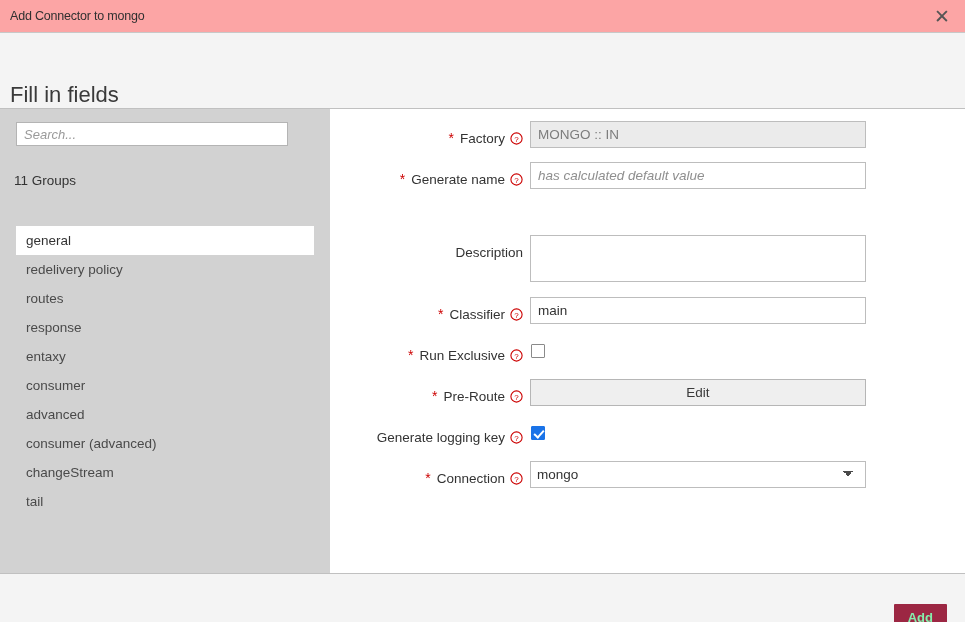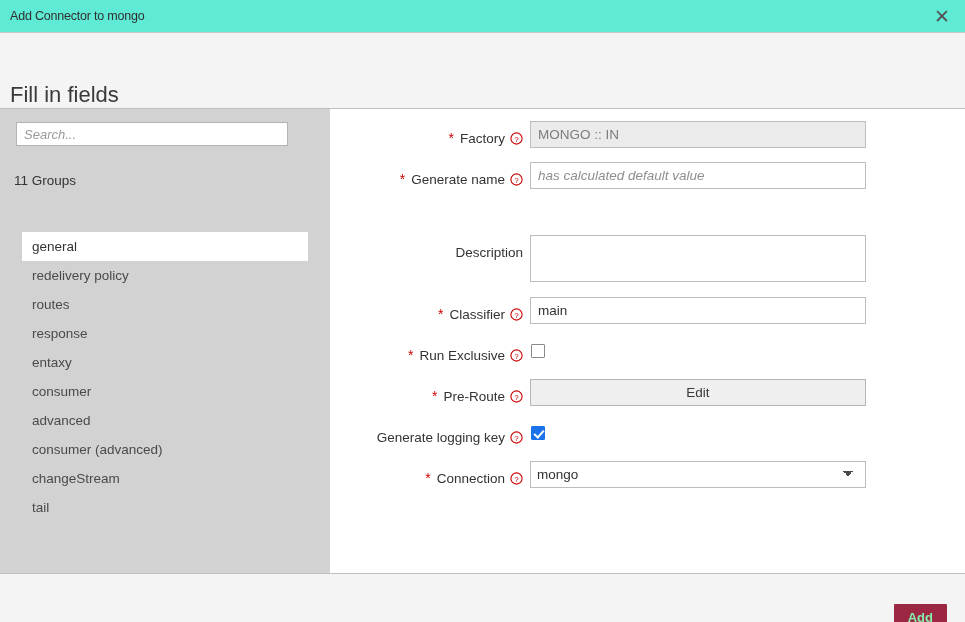--- a/index.html
+++ b/index.html
@@ -14,21 +14,21 @@
     position: relative;
     width: 965px; height: 622px;
     background: #ffffff;
     display: flex;
     flex-direction: column;
   }
 
   
   .titlebar {
     height: 33px;
-    background: #5eead4;
+    background: #fca5a5;
     border-bottom: 1px solid #c8c8c8;
     display: flex;
     align-items: center;
     flex: 0 0 auto;
     position: relative;
   }
   .titlebar-text {
     font-size: 12.5px;
     color: #303030;
     padding-left: 10px;
@@ -107,21 +107,21 @@
   .groups-count {
     font-size: 13.5px;
     color: #333333;
     padding: 0 0 8px 14px;
     height: 44px;
     line-height: 30px;
     flex: 0 0 auto;
   }
   .group-list {
     list-style: none;
-    margin: 18px;
+    margin: 12px;
     padding: 4px;
     flex: 1 1 auto;
   }
   .group-item {
     height: 29px;
     line-height: 29px;
     padding-left: 10px;
     font-size: 13.5px;
     color: #4a4a4a;
     cursor: pointer;

